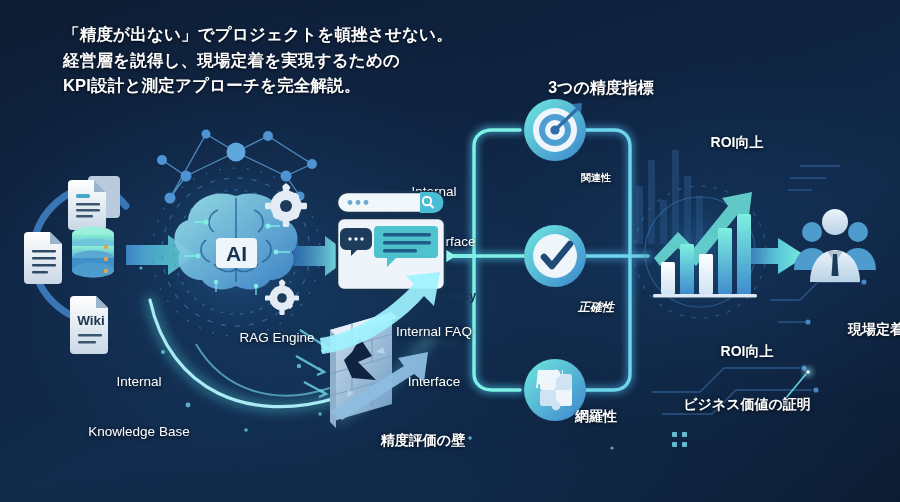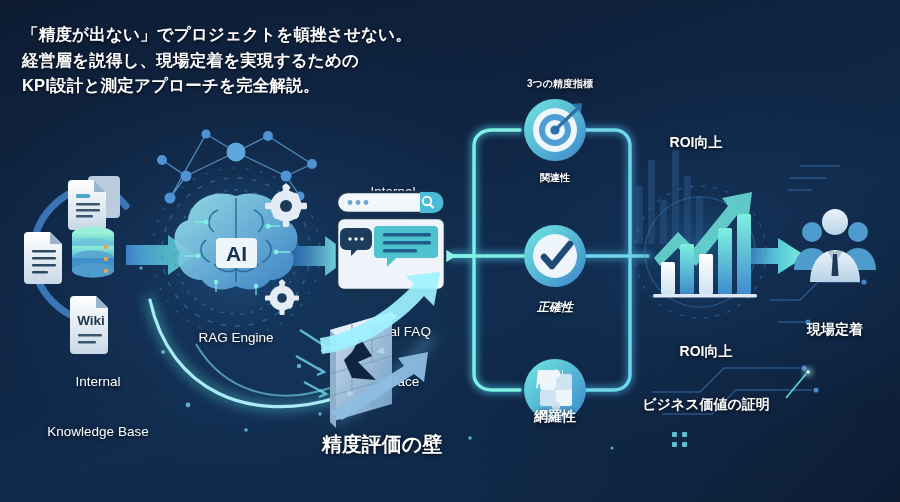--- a/index.html
+++ b/index.html
@@ -6,21 +6,21 @@
   body{font-family:"Liberation Sans","DejaVu Sans",sans-serif;}
   #stage{
     position:relative;width:900px;height:502px;overflow:hidden;
     background:
       radial-gradient(ellipse 520px 360px at 250px 270px, rgba(26,72,120,.55) 0%, rgba(18,45,82,.18) 55%, rgba(0,0,0,0) 78%),
       radial-gradient(ellipse 430px 330px at 700px 250px, rgba(24,62,108,.40) 0%, rgba(14,38,70,.12) 60%, rgba(0,0,0,0) 80%),
       radial-gradient(ellipse 700px 200px at 450px 500px, rgba(20,56,96,.35) 0%, rgba(0,0,0,0) 75%),
       linear-gradient(160deg,#0d1c33 0%,#0f2340 38%,#102a4a 60%,#0c1a30 100%);
   }
   .lyr{position:absolute;inset:0;}
-  .txt{position:absolute;color:#fff;white-space:pre;}
+  .txt{position:absolute;color:#fff;white-space:pre;margin-left:41px;}
   .title{
     left:22px;top:22px;font-size:16.5px;font-weight:bold;line-height:25.5px;
     letter-spacing:.2px;text-shadow:0 1px 3px rgba(0,0,0,.75);
   }
   .lbl{font-weight:bold;text-align:center;text-shadow:0 1px 4px rgba(0,0,0,.8);line-height:1.25;}
   .lbl-en{font-weight:normal;text-align:center;}
   svg{display:block;overflow:visible;}
 </style>
 </head>
 <body>
@@ -405,23 +405,23 @@
           <path d="M384,382 l7,3 l-5,5 z"></path>
           <path d="M348,390 l6,4 l-7,3 z"></path>
       </g>
     </g>
 
     <g>
       <path d="M320,338 C352,334 388,312 414,284 L406,276 L440,272 L434,306 L424,296 C396,328 356,350 322,354 Z" fill="#9ef2ff" opacity=".92"></path>
       <path d="M330,412 L404,366 L398,358 L428,352 L424,382 L414,374 L342,420 Z" fill="#8dbde0" opacity=".95"></path>
     </g>
   </svg>
-  <div class="txt lbl" style="left:306px;top:432px;width:152px;font-size:20px;">精度評価の壁</div>
-
-  <div class="txt lbl" style="left:484px;top:78px;width:152px;font-size:10px;">3つの精度指標</div>
+  <div class="txt lbl" style="left:306px;top:432px;width:152px;font-size:14px;">精度評価の壁</div>
+
+  <div class="txt lbl" style="left:484px;top:78px;width:152px;font-size:16px;">3つの精度指標</div>
   <svg class="lyr" width="900" height="502" viewBox="0 0 900 502">
 
     <g>
       <circle cx="555" cy="130" r="31" fill="url(#gIcoCircle)"></circle>
       <circle cx="555" cy="130" r="22" fill="#eef5fb"></circle>
       <circle cx="555" cy="130" r="16" fill="#4f9ed3"></circle>
       <circle cx="555" cy="130" r="10" fill="#eef5fb"></circle>
       <circle cx="555" cy="130" r="4.6" fill="#2f6fa8"></circle>
       <path d="M553,132 L576,110" stroke="#2f6fa8" stroke-width="3.4" fill="none" stroke-linecap="round"></path>
       <path d="M572,104 l10,-1 l-1,10 z" fill="#2f6fa8"></path>

